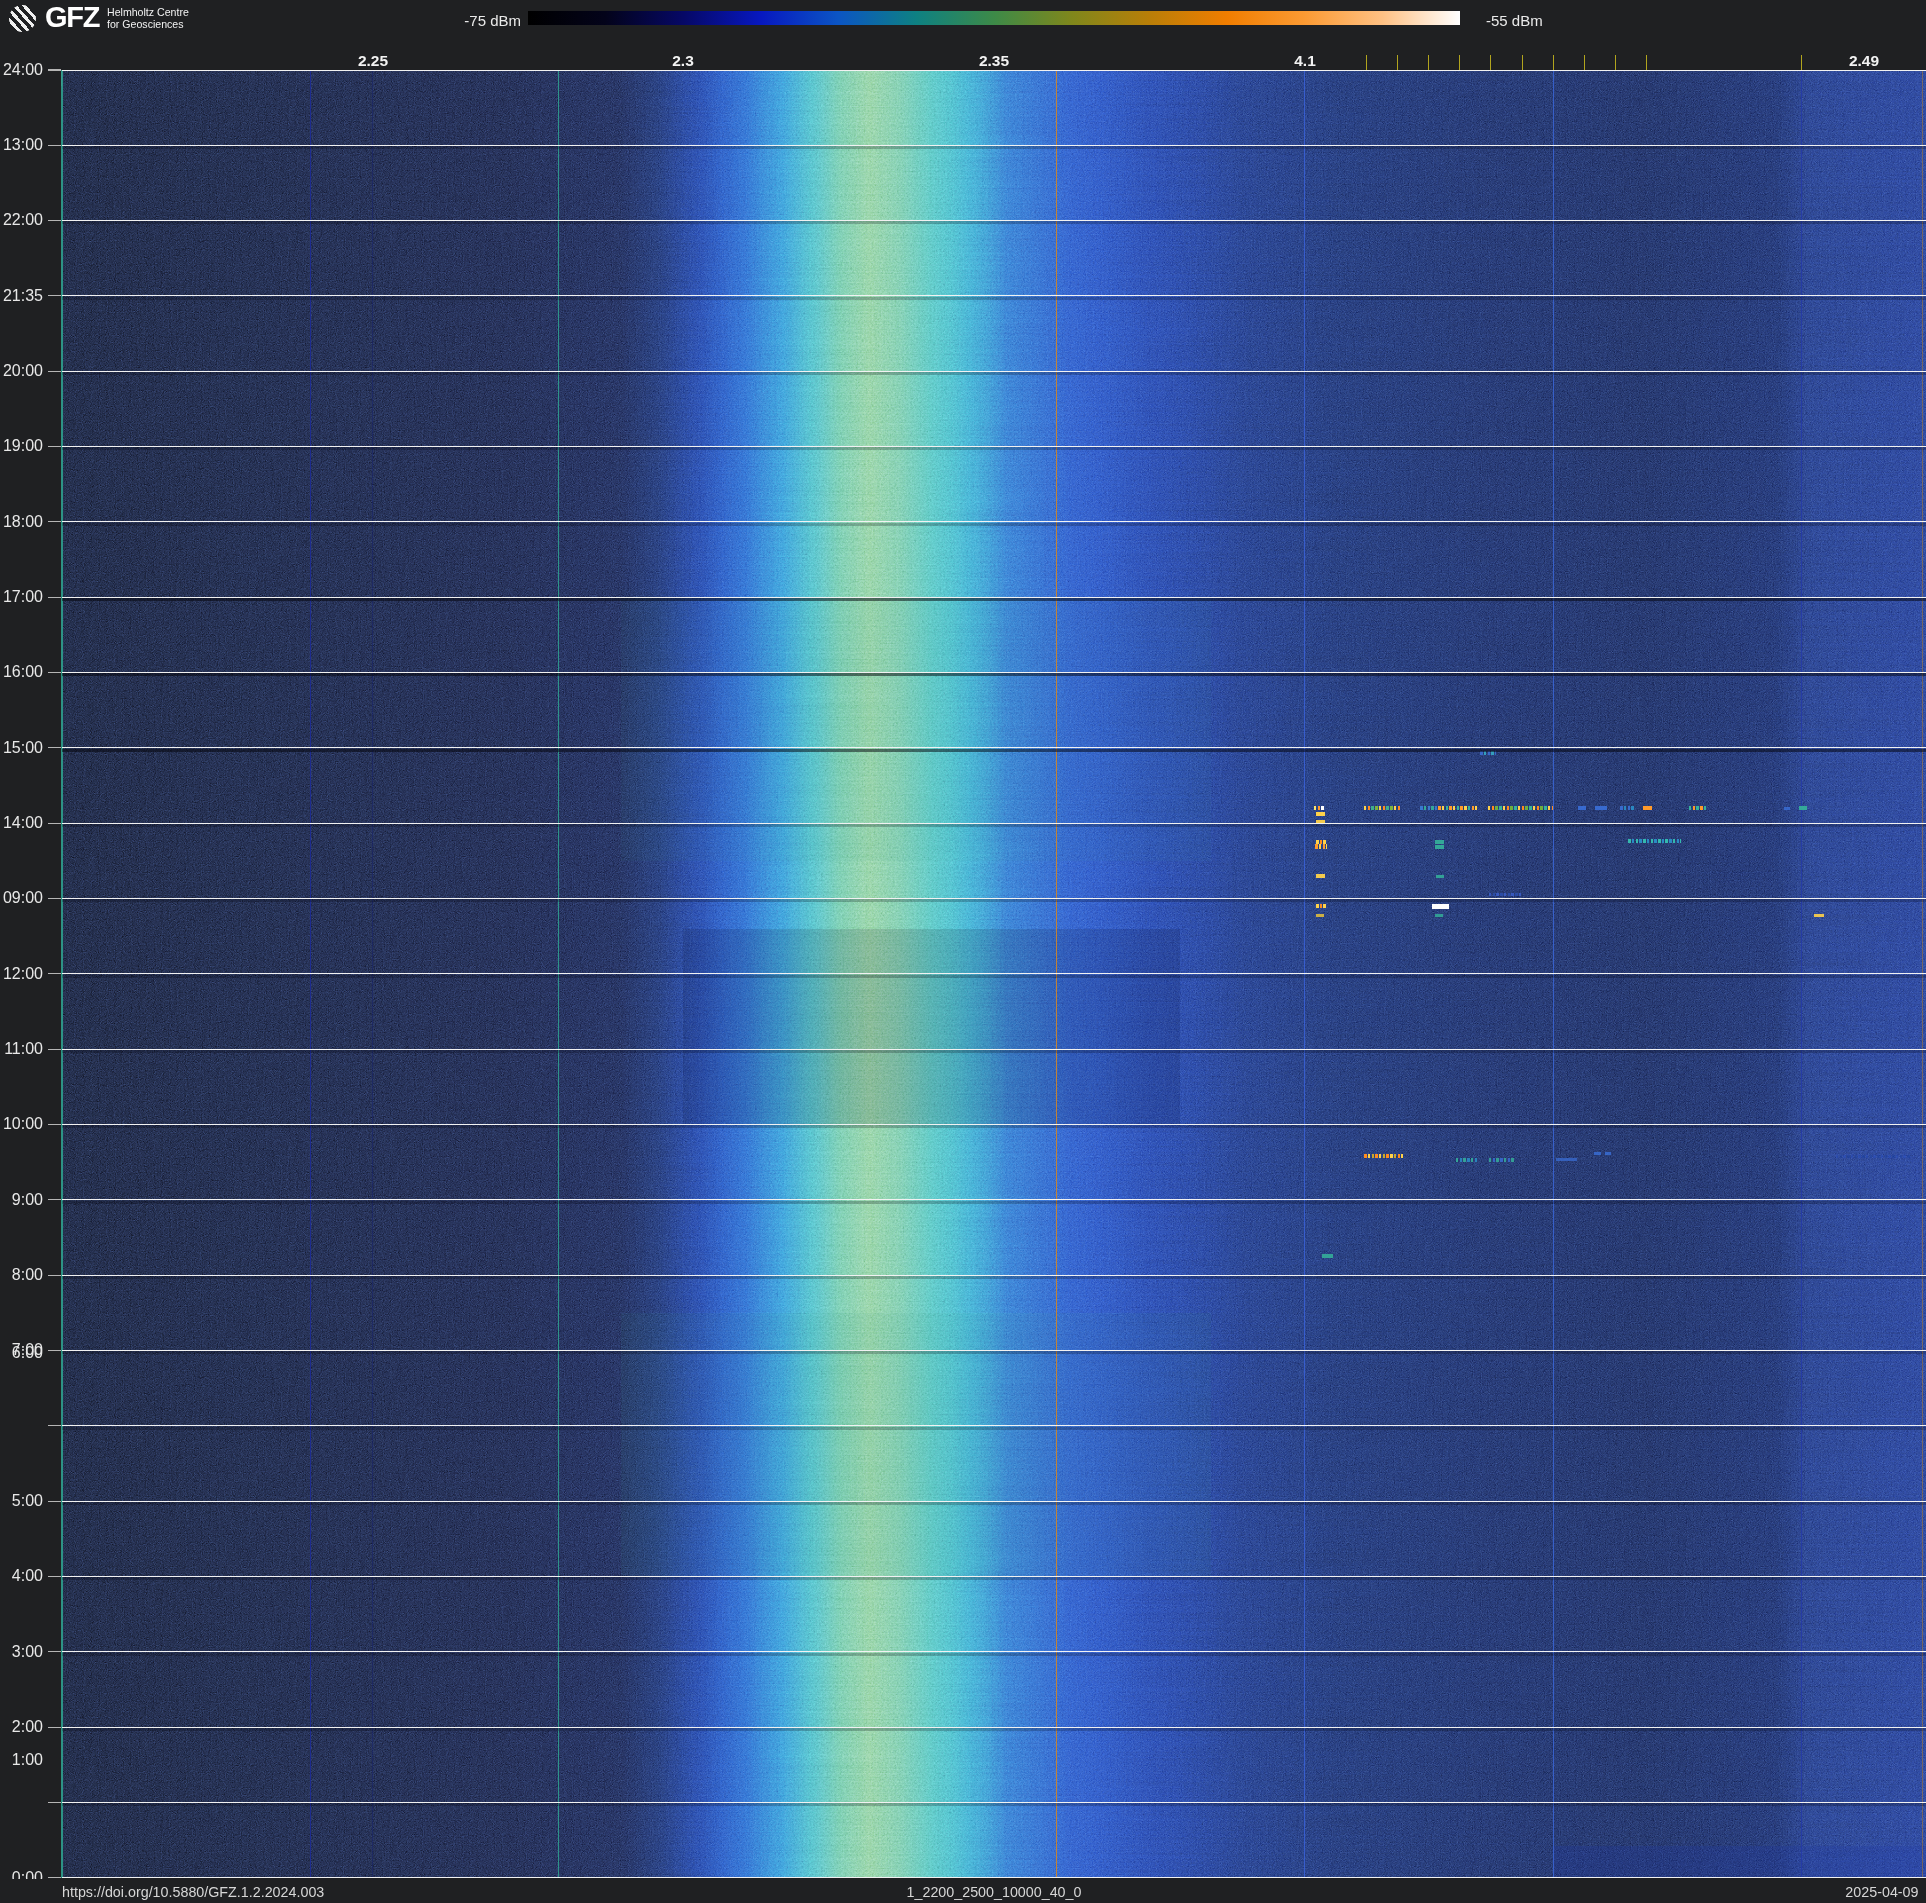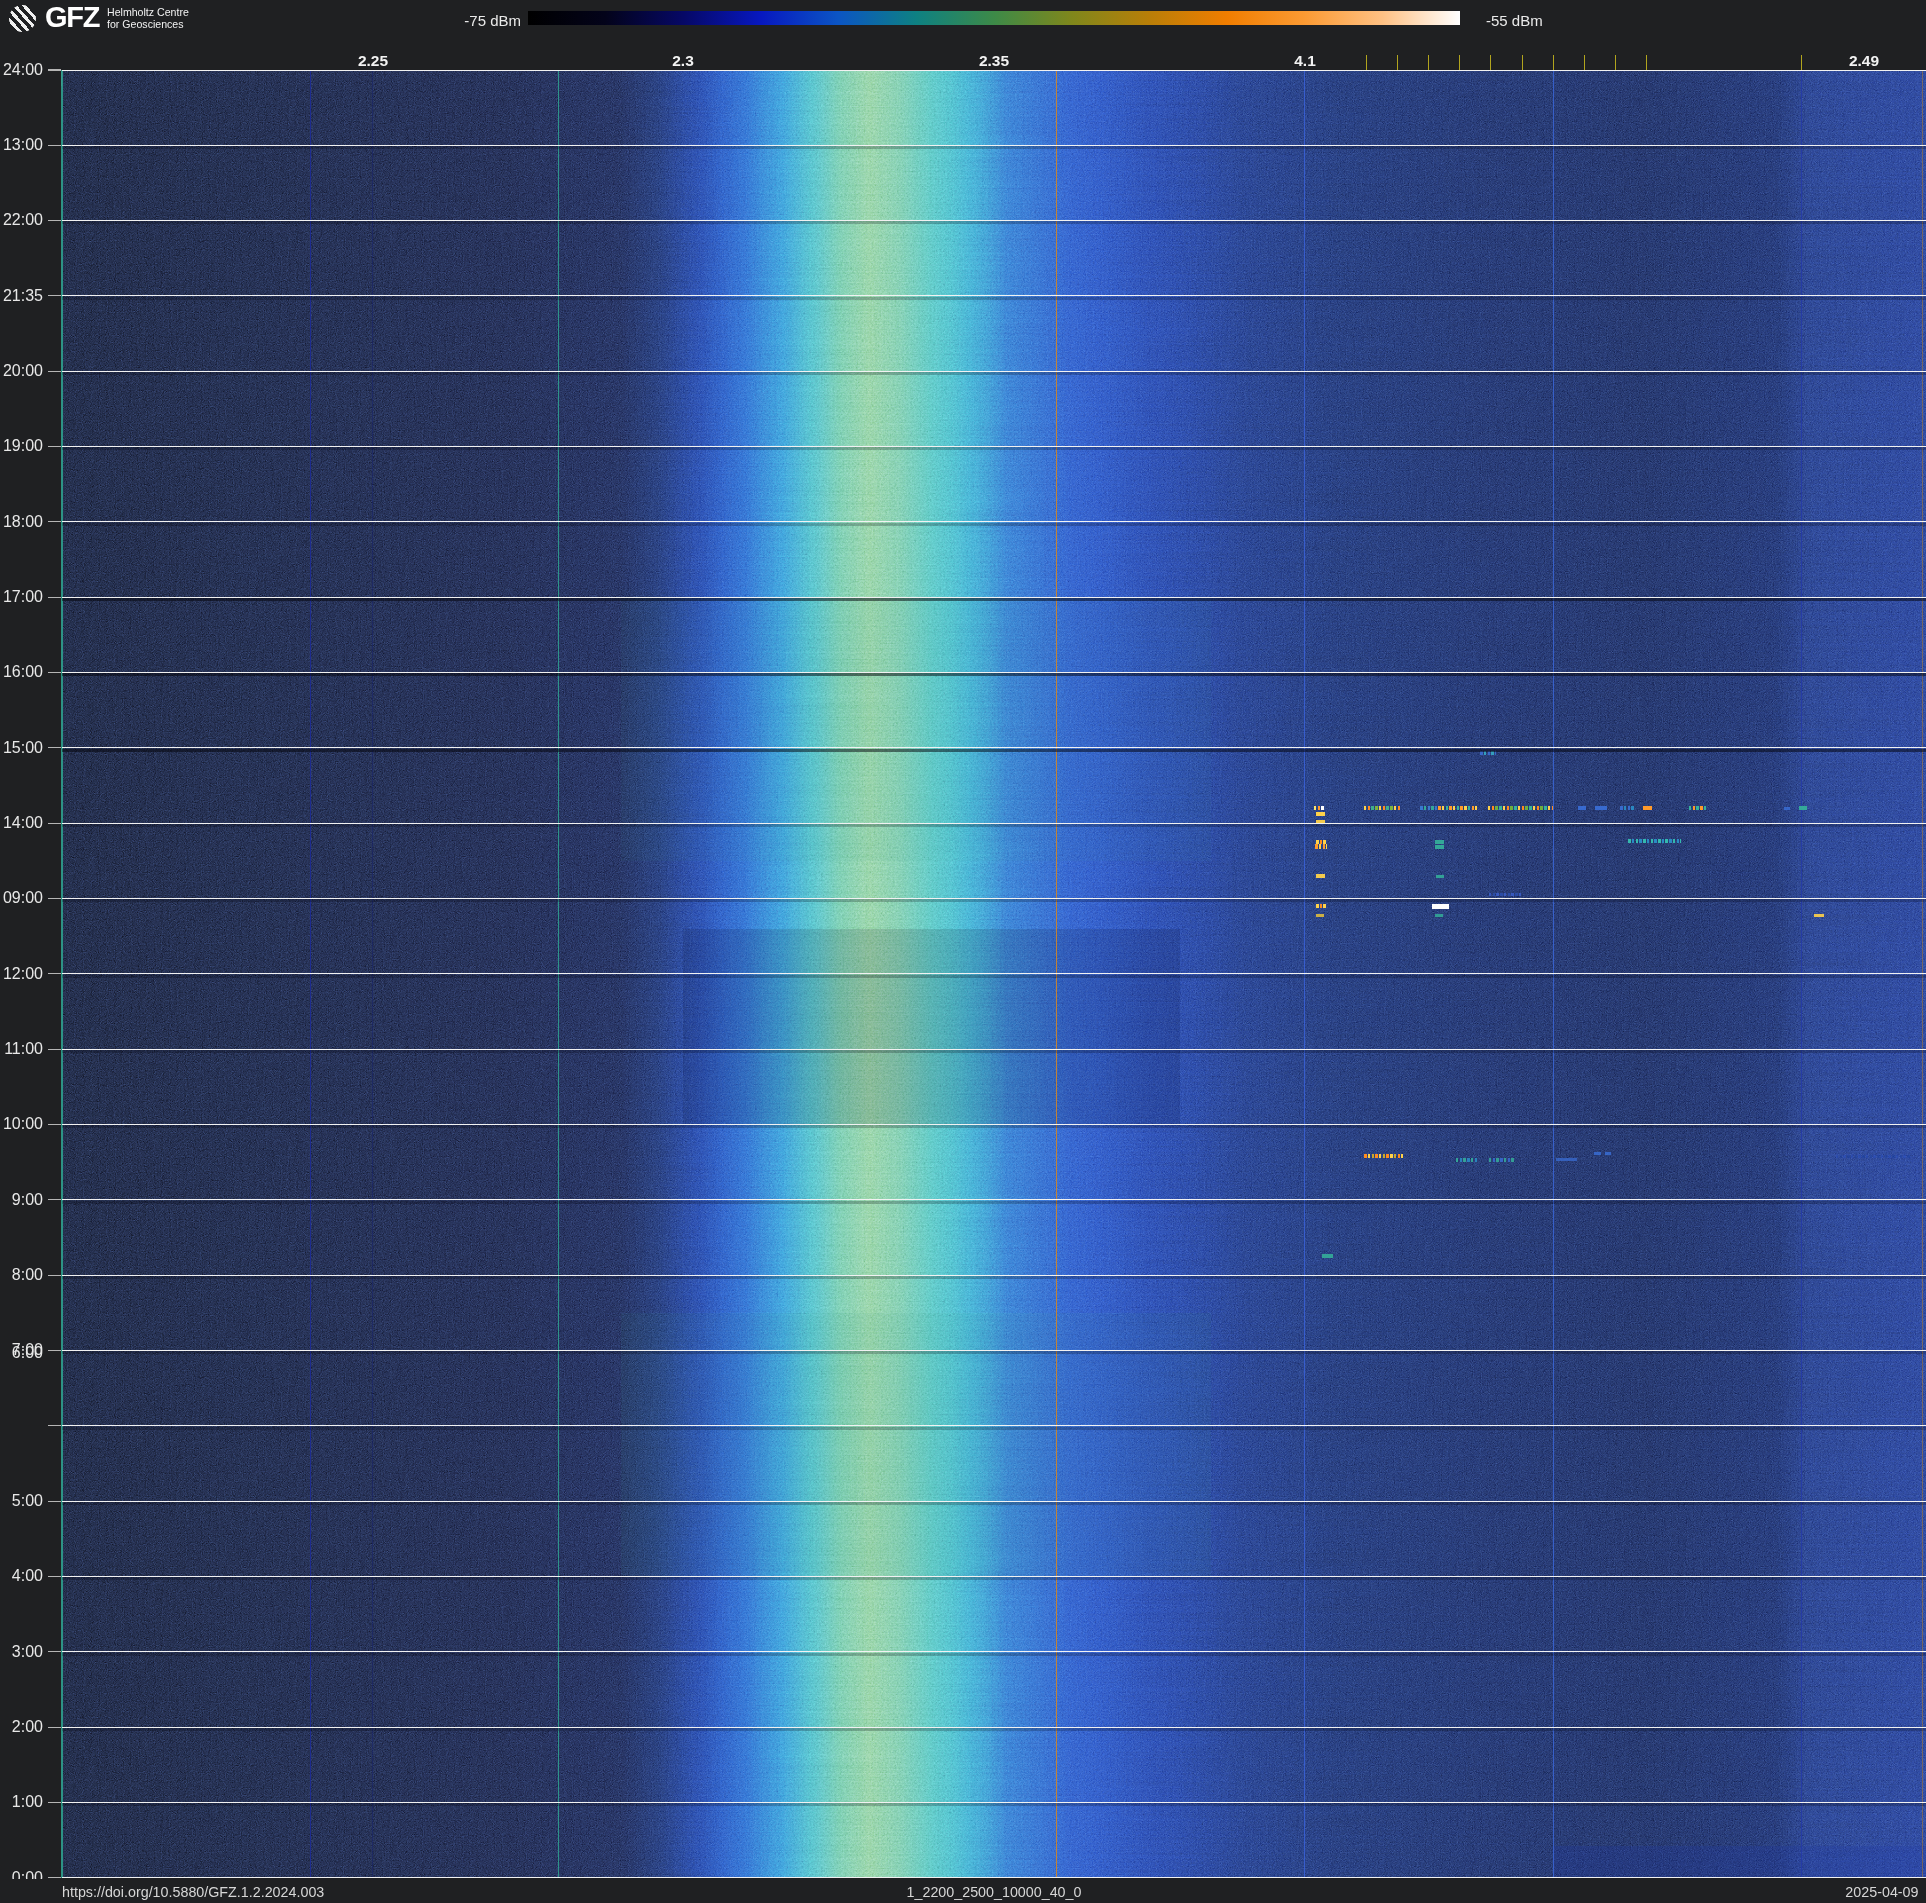--- a/index.html
+++ b/index.html
@@ -297,21 +297,21 @@
       <div class="hgap" style="top: 151px; opacity: 0.22;"></div>
       <div class="hline" style="top: 75px; background: rgb(242, 242, 242);"></div>
       <div class="hgap" style="top: 76px; opacity: 0.22;"></div>
       <div class="hline" style="top: 0px; background: rgb(242, 242, 242);"></div>
     </div>
 </div>
 
 <div id="time-axis">
     <div class="tlabel" style="top: 1799px;">0:00</div>
     <div class="ttick" style="top: 1807px;"></div>
-    <div class="tlabel" style="top: 1723px;">1:00</div>
+    <div class="tlabel" style="top: 1681px;">1:00</div>
     <div class="ttick" style="top: 1732px;"></div>
     <div class="tlabel" style="top: 1648px;">2:00</div>
     <div class="ttick" style="top: 1657px;"></div>
     <div class="tlabel" style="top: 1573px;">3:00</div>
     <div class="ttick" style="top: 1581px;"></div>
     <div class="tlabel" style="top: 1497px;">4:00</div>
     <div class="ttick" style="top: 1506px;"></div>
     <div class="tlabel" style="top: 1422px;">5:00</div>
     <div class="ttick" style="top: 1431px;"></div>
     <div class="tlabel" style="top: 1274px;">6:00</div>

